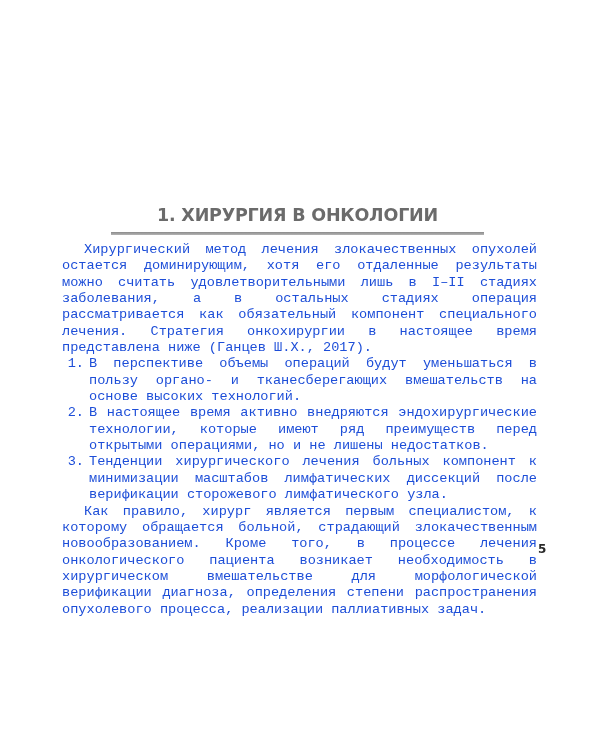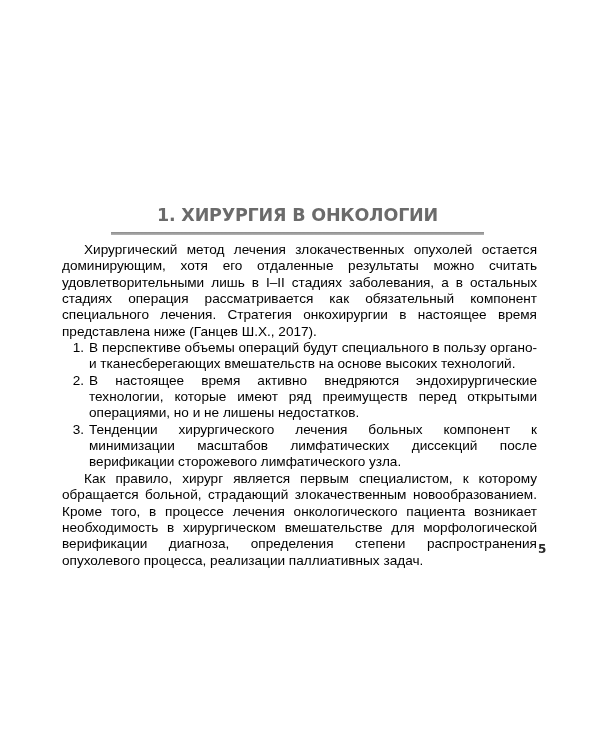--- a/index.html
+++ b/index.html
@@ -39,24 +39,24 @@
       top: 232px;
       width: 373px;
       height: 3px;
       background: linear-gradient(#8a8a8a, #b5b5b5);
     }
     .body-text {
       position: absolute;
       left: 62px;
       top: 242px;
       width: 475px;
-      font-family: Liberation Sans, sans-serif;
+      font-family: Liberation Mono, monospace;
       font-size: 13.6px;
       line-height: 16.35px;
-      color: #000000;
+      color: #1d4ed8;
     }
     .para {
       margin: 0;
       text-align: justify;
       text-indent: 22px;
       hyphens: manual;
     }
     .list {
       margin: 0;
       padding: 0;
@@ -98,21 +98,21 @@
 
   <div class="title-rule"></div>
 
   <div class="body-text">
 
     <p class="para">Хирургический метод лечения злокачественных опухолей остается доминирующим, хотя его отдаленные результаты можно считать удовлетворительными лишь в I–II стадиях заболевания, а в остальных стадиях операция рассматривается как обязательный компонент специального лечения. Стратегия онкохирургии в настоящее время представлена ниже (Ганцев Ш.Х., 2017).</p>
 
     <ol class="list">
       <li class="list-item">
         <span class="list-num">1.</span>
-        <span class="list-text">В перспективе объемы операций будут специального в пользу органо- и тканесберегающих вмешательств на основе высоких технологий.</span>
+        <span class="list-text">В перспективе объемы операций будут уменьшаться в пользу органо- и тканесберегающих вмешательств на основе высоких технологий.</span>
       </li>
       <li class="list-item">
         <span class="list-num">2.</span>
         <span class="list-text">В настоящее время активно внедряются эндохирургические технологии, которые имеют ряд преимуществ перед открытыми операциями, но и не лишены недостатков.</span>
       </li>
       <li class="list-item">
         <span class="list-num">3.</span>
         <span class="list-text">Тенденции хирургического лечения больных компонент к минимизации масштабов лимфатических диссекций после верификации сторожевого лимфатического узла.</span>
       </li>
     </ol>

